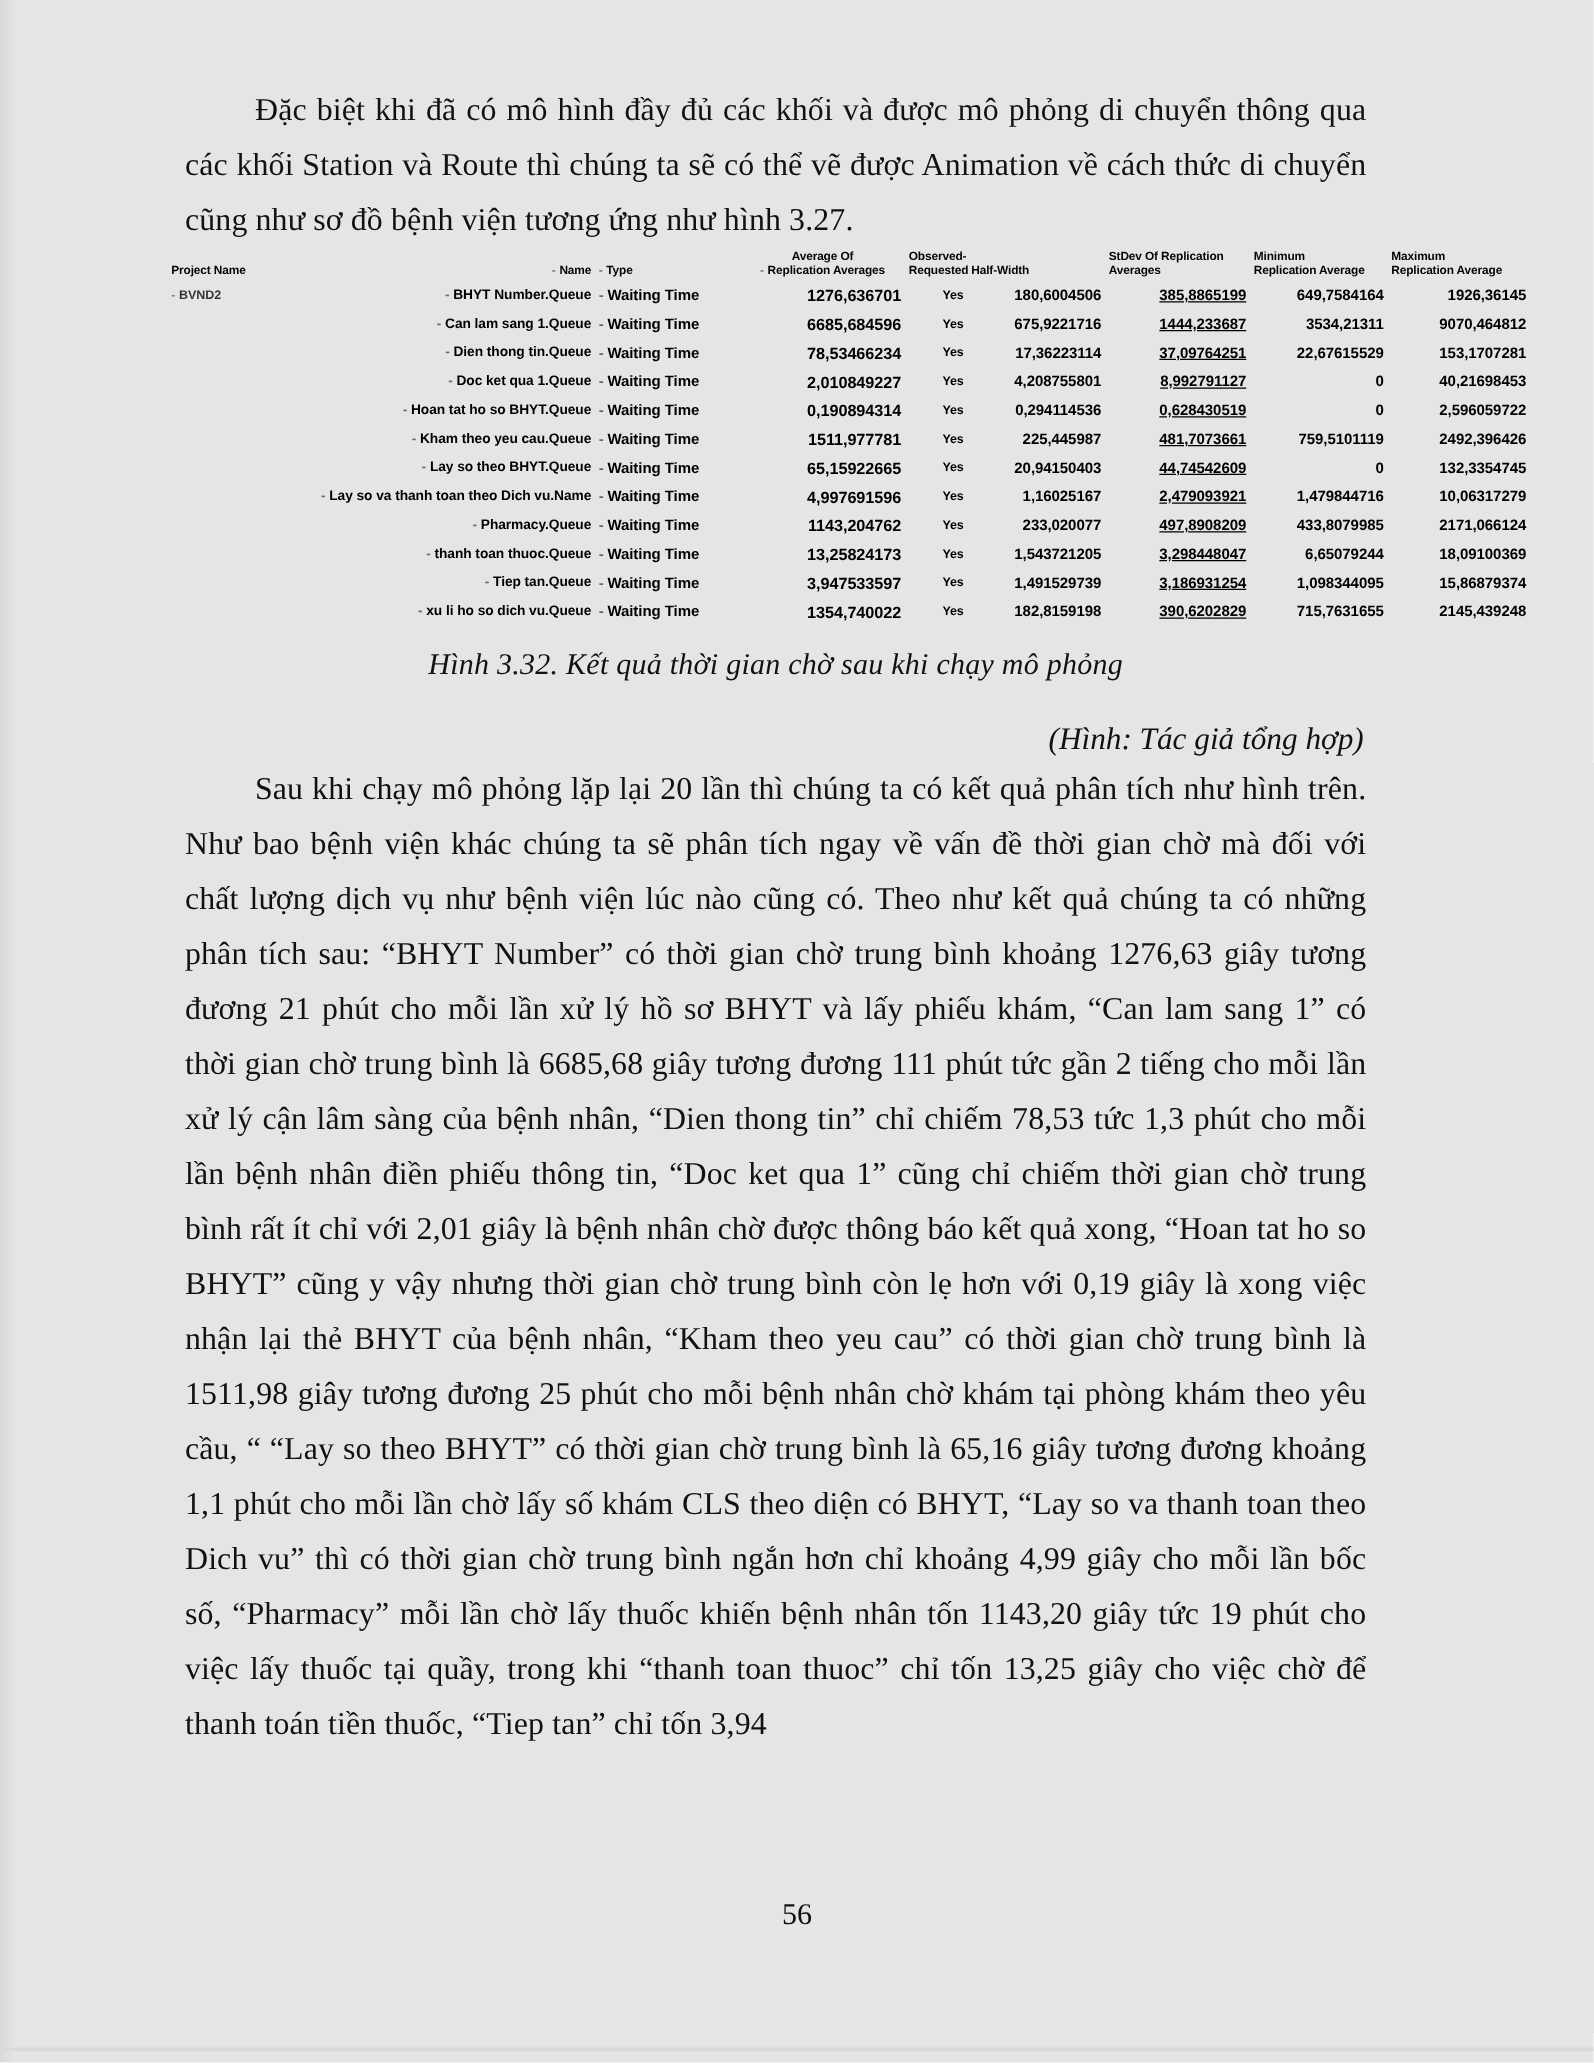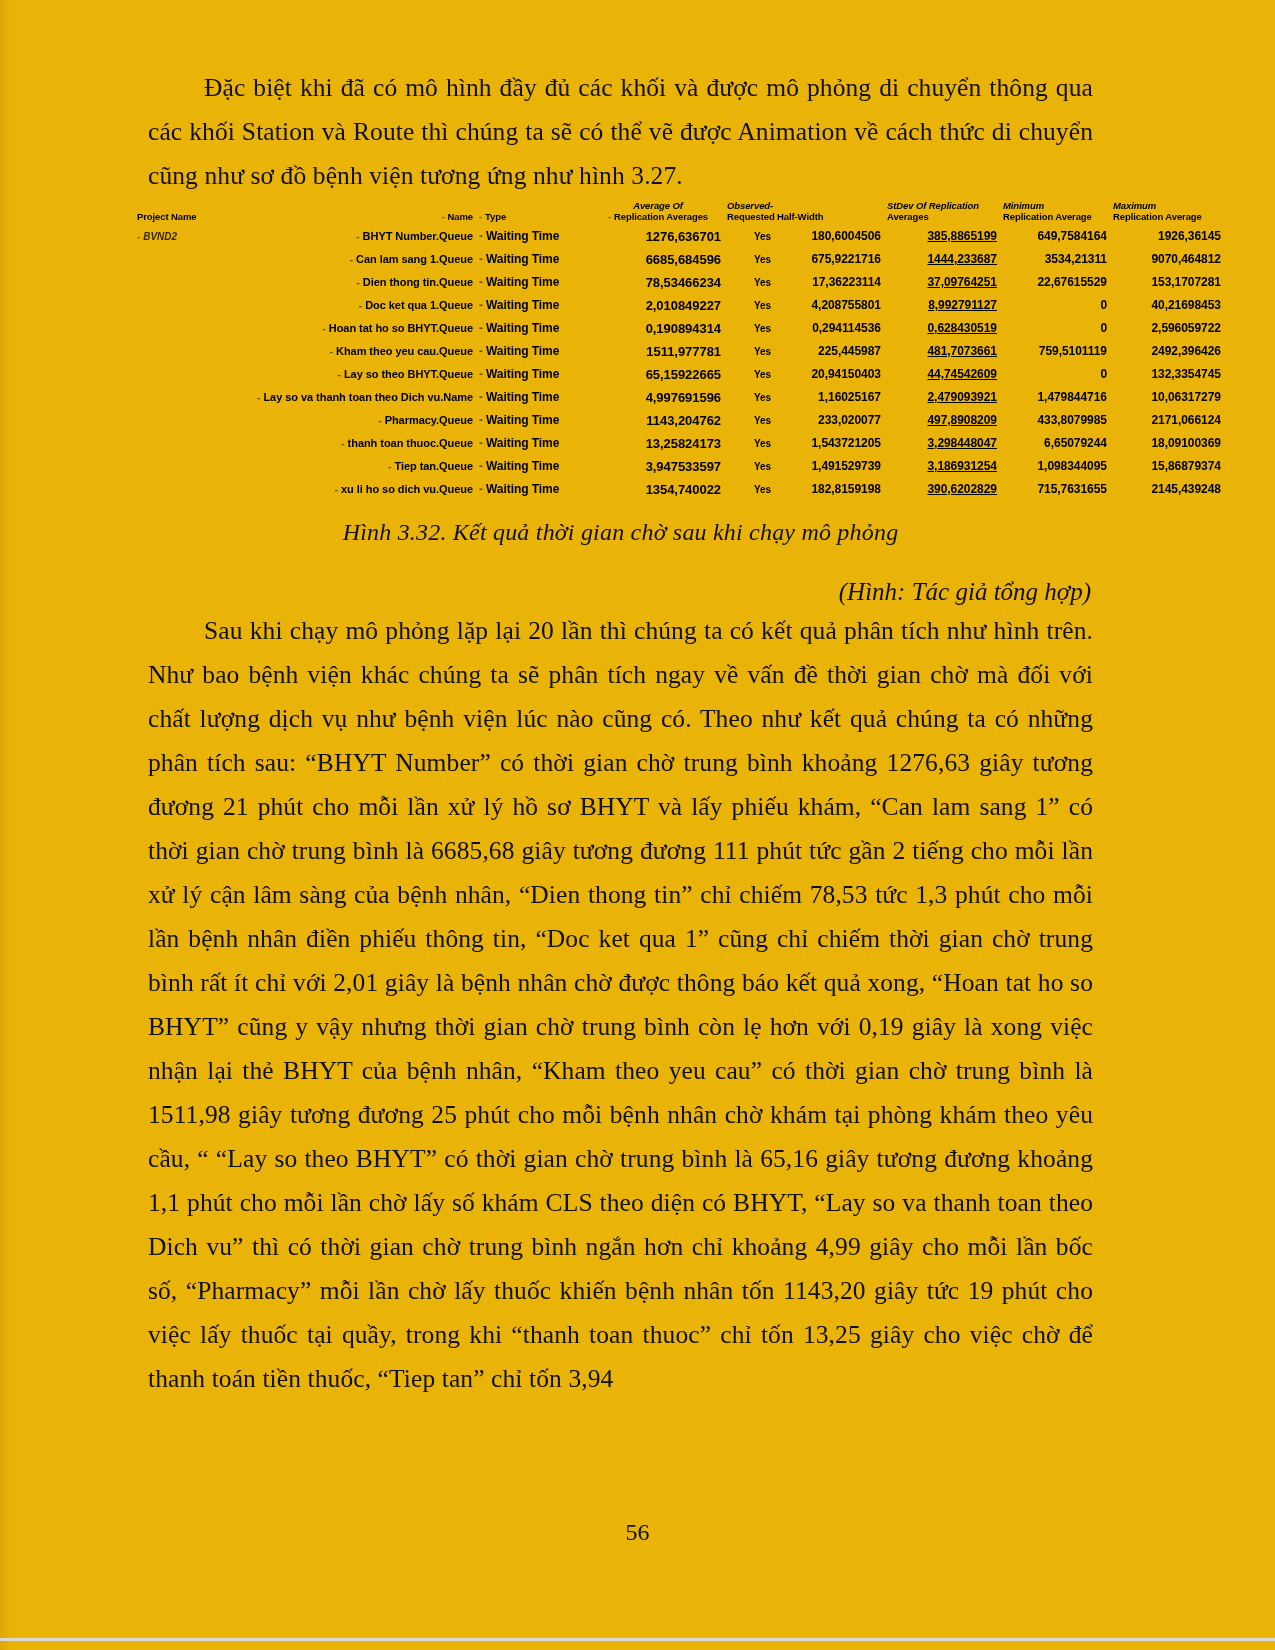--- a/index.html
+++ b/index.html
@@ -14,21 +14,21 @@
     font-family: "Liberation Serif", serif;
     color: #111111;
     overflow: hidden;
   }
 
   .page {
     position: absolute;
     left: 0; top: 0;
     width: 1275px;
     height: 1650px;
-    background: #eab308;
+    background: #e5e5e5;
   }
 
   .content {
     position: absolute;
     left: 148px;
     top: 66px;
     width: 945px;
   }
 
   p.body-text {
@@ -95,24 +95,24 @@
     text-align: left;
   }
   th.col-avg   { text-align: center; }
   th.col-obs   { text-align: left; }
   th.col-hw    { text-align: left; }
   th.col-stdev { text-align: left; }
   th.col-min   { text-align: left; }
   th.col-max   { text-align: left; }
 
   .hdr-wrap { display: block; }
-  .hdr-line1 { display: block; font-style: italic; }
+  .hdr-line1 { display: block; }
   .hdr-line2 { display: block; }
 
-  td.col-proj   { font-size: 10px; padding-left: 8px; opacity: 0.78; font-style: italic; }
+  td.col-proj   { font-size: 10px; padding-left: 8px; opacity: 0.78; }
   td.col-name   { padding-left: 18px; font-size: 11px; }
   td.col-type   { padding-left: 6px; font-size: 12px; }
   td.col-avg    { font-size: 13px; padding-right: 12px; }
   td.col-obs    { font-size: 10px; padding-right: 2px; }
   td.col-hw     { font-size: 12px; padding-right: 6px; }
   td.col-stdev  { font-size: 12px; padding-right: 10px; text-decoration: underline; }
   td.col-min    { font-size: 12px; padding-right: 10px; }
   td.col-max    { font-size: 12px; padding-right: 2px; }
 
   .dash-mark { opacity: 0.55; font-weight: bold; padding-right: 3px; }

